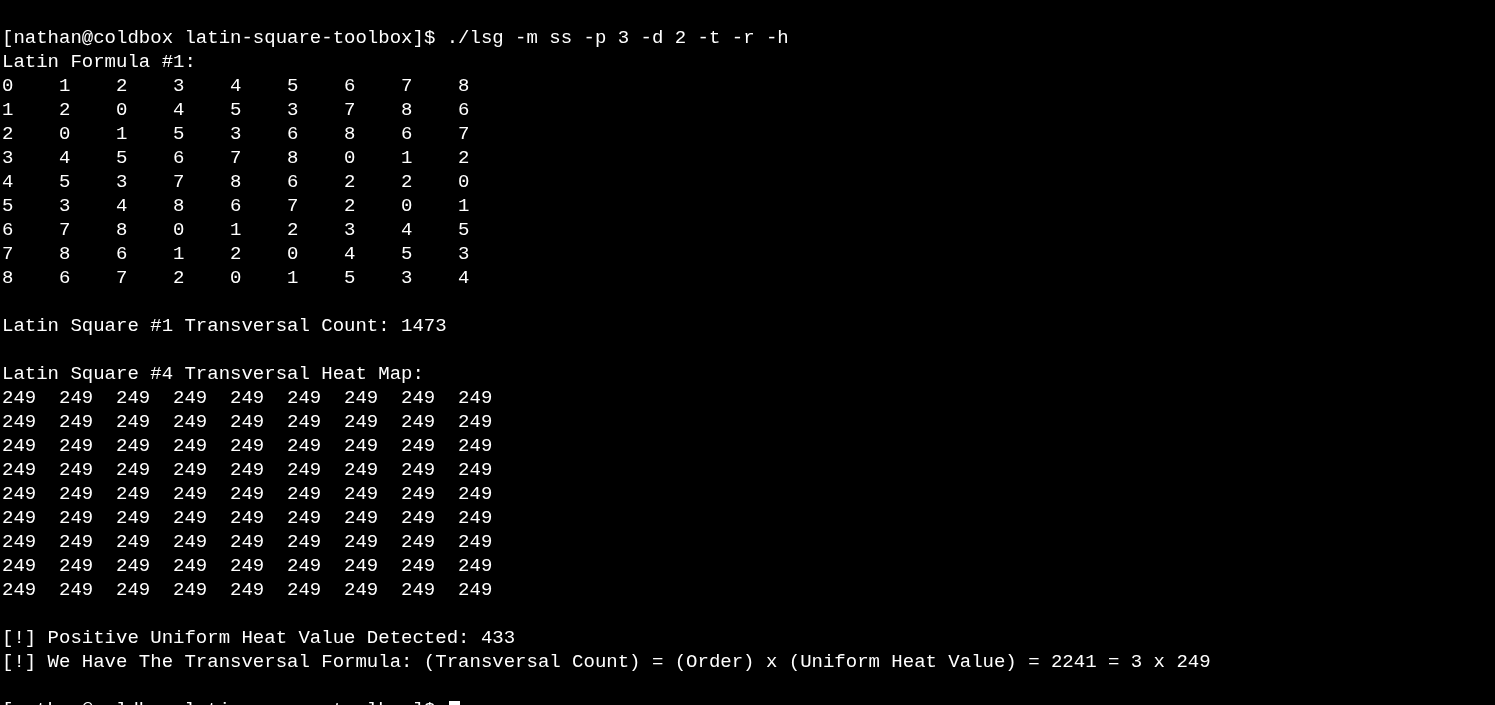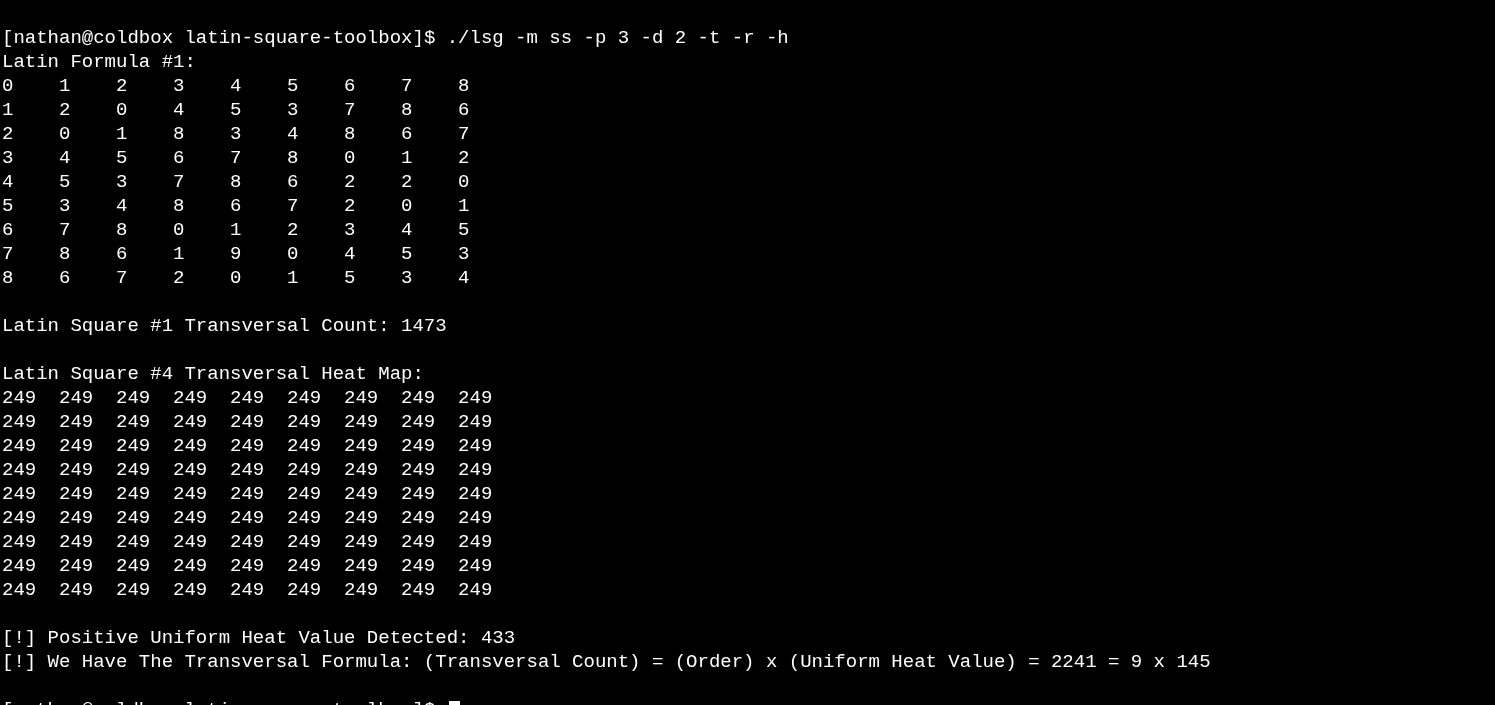--- a/index.html
+++ b/index.html
@@ -31,38 +31,38 @@
     }
   </style>
 </head>
 <body>
 
 <div class="terminal">
 <span><span>[nathan@coldbox</span> <span>latin-square-toolbox]$</span> <span>./lsg -m ss -p 3 -d 2 -t -r -h</span></span>
 <span>Latin Formula #1:</span>
 <span>0    1    2    3    4    5    6    7    8</span>
 <span>1    2    0    4    5    3    7    8    6</span>
-<span>2    0    1    8    3    4    8    6    7</span>
+<span>2    0    1    5    3    6    8    6    7</span>
 <span>3    4    5    6    7    8    0    1    2</span>
 <span>4    5    3    7    8    6    2    2    0</span>
 <span>5    3    4    8    6    7    2    0    1</span>
 <span>6    7    8    0    1    2    3    4    5</span>
-<span>7    8    6    1    9    0    4    5    3</span>
+<span>7    8    6    1    2    0    4    5    3</span>
 <span>8    6    7    2    0    1    5    3    4</span>
 
 <span>Latin Square #1 Transversal Count: 1473</span>
 
 <span>Latin Square #4 Transversal Heat Map:</span>
 <span>249  249  249  249  249  249  249  249  249</span>
 <span>249  249  249  249  249  249  249  249  249</span>
 <span>249  249  249  249  249  249  249  249  249</span>
 <span>249  249  249  249  249  249  249  249  249</span>
 <span>249  249  249  249  249  249  249  249  249</span>
 <span>249  249  249  249  249  249  249  249  249</span>
 <span>249  249  249  249  249  249  249  249  249</span>
 <span>249  249  249  249  249  249  249  249  249</span>
 <span>249  249  249  249  249  249  249  249  249</span>
 
 <span>[!] Positive Uniform Heat Value Detected: 433</span>
-<span>[!] We Have The Transversal Formula: (Transversal Count) = (Order) x (Uniform Heat Value) = 2241 = 9 x 145</span>
+<span>[!] We Have The Transversal Formula: (Transversal Count) = (Order) x (Uniform Heat Value) = 2241 = 3 x 249</span>
 
 <span><span>[nathan@coldbox</span> <span>latin-square-toolbox]$</span> <span class="cursor"></span></span>
 </div>
 
 </body></html>

